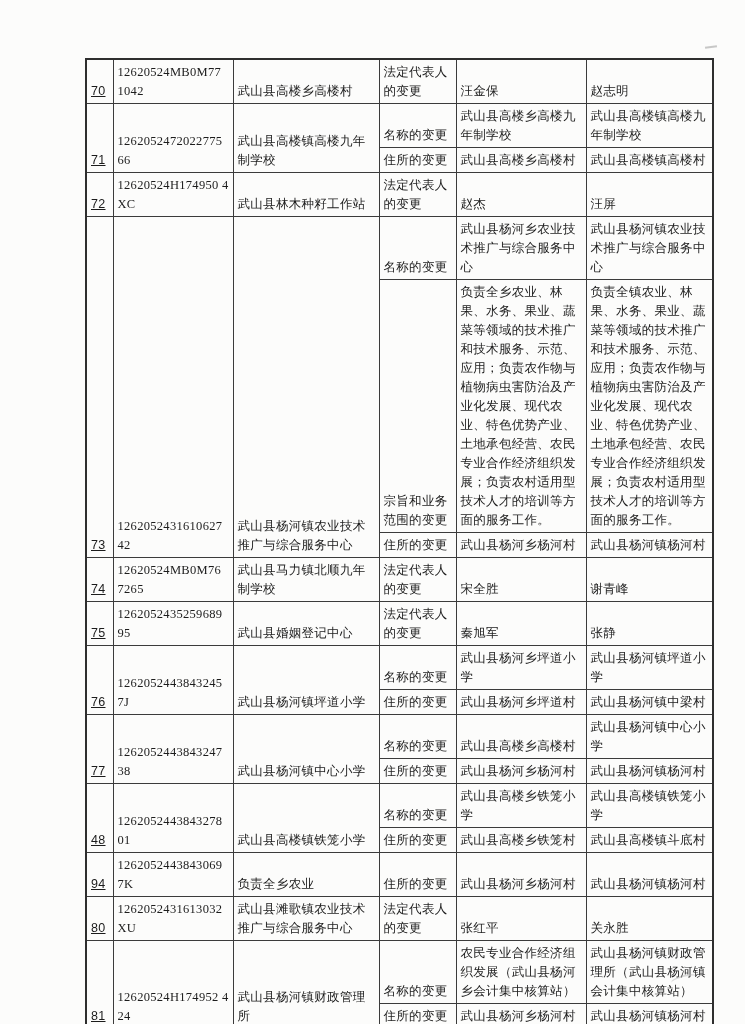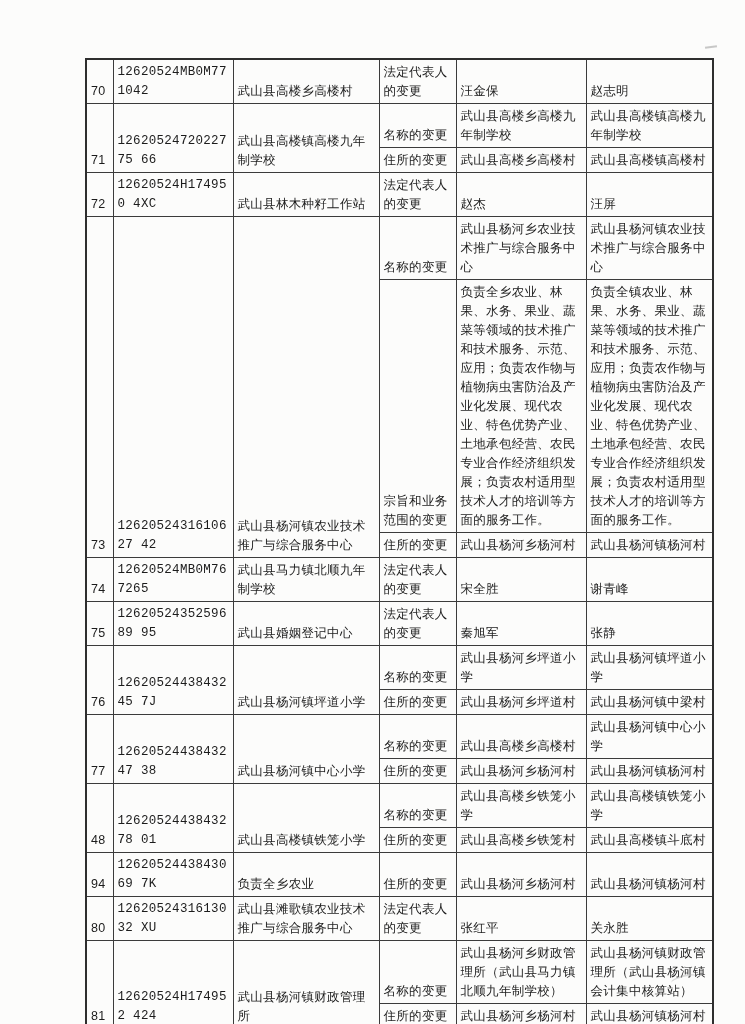--- a/index.html
+++ b/index.html
@@ -16,22 +16,22 @@
     border:2px solid #2e2e2e;
   }
   table.reg td{
     border:1.5px solid #3b3b3b;
     vertical-align:bottom;
     font-size:12.5px;line-height:19px;
     padding:3px 2px 2px 4px;
     word-break:break-all;
     letter-spacing:.3px;
   }
-  td.num{padding-left:3px;font-family:"Liberation Sans","DejaVu Sans",sans-serif;font-size:12.5px;}
-  td.code{font-family:Liberation Mono, monospace;font-size:12.8px;letter-spacing:.2px;}
+  td.num{padding-left:3px;font-family:"Liberation Sans","DejaVu Sans",sans-serif;font-size:12.5px;text-decoration:underline;}
+  td.code{font-family:Liberation Serif, serif;font-size:12.8px;letter-spacing:.2px;}
   .artifact{position:absolute;pointer-events:none;}
   #dash-top{right:28px;top:46px;width:12px;height:2px;background:#9a9a9a;opacity:.55;transform:rotate(-8deg);}
   #smudge-bottom{right:48px;bottom:40px;width:26px;height:7px;border-top:2px solid #b5b5b5;opacity:.5;transform:rotate(-14deg);border-radius:50%;}
 </style>
 </head>
 <body>
 
 <div class="page">
 
   <table class="reg">
@@ -160,21 +160,21 @@
           <td class="name" rowspan="1">武山县滩歌镇农业技术推广与综合服务中心</td>
           <td>法定代表人的变更</td>
           <td>张红平</td>
           <td>关永胜</td>
         </tr>
         <tr>
           <td class="num" rowspan="2">81</td>
           <td class="code" rowspan="2">12620524H174952 424</td>
           <td class="name" rowspan="2">武山县杨河镇财政管理所</td>
           <td>名称的变更</td>
-          <td>武山县杨河乡财政管理所（武山县马力镇北顺九年制学校）</td>
+          <td>农民专业合作经济组织发展（武山县杨河乡会计集中核算站）</td>
           <td>武山县杨河镇财政管理所（武山县杨河镇会计集中核算站）</td>
         </tr>
         <tr>
           <td>住所的变更</td>
           <td>武山县杨河乡杨河村</td>
           <td>武山县杨河镇杨河村</td>
         </tr>
       </tbody>
   </table>
 

